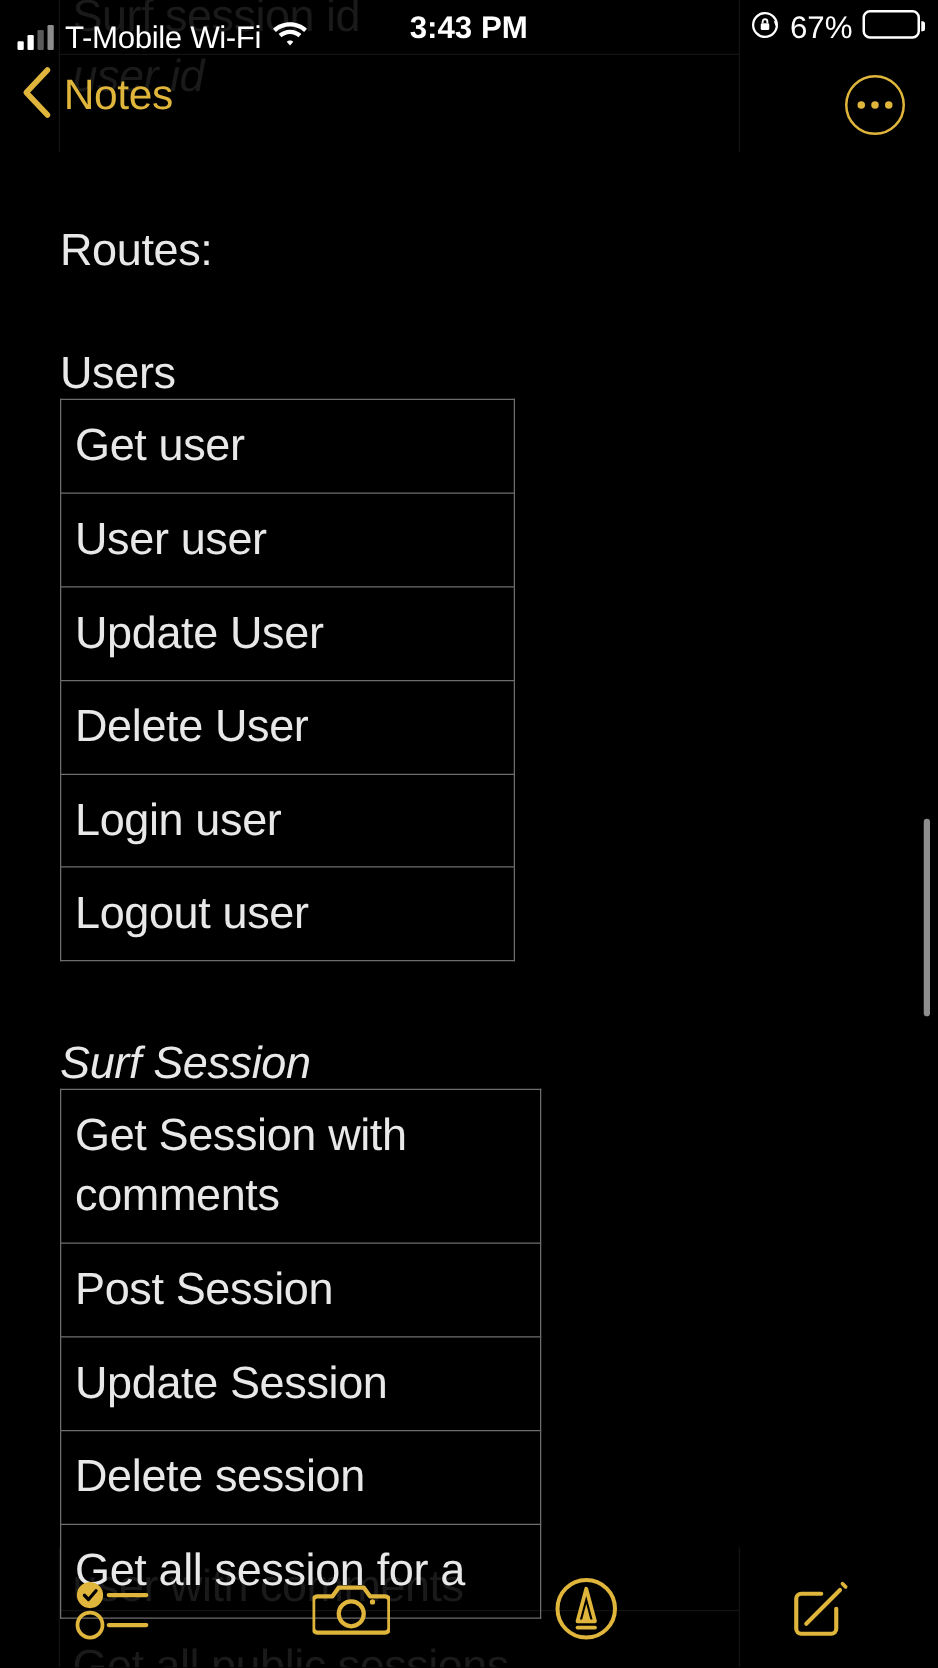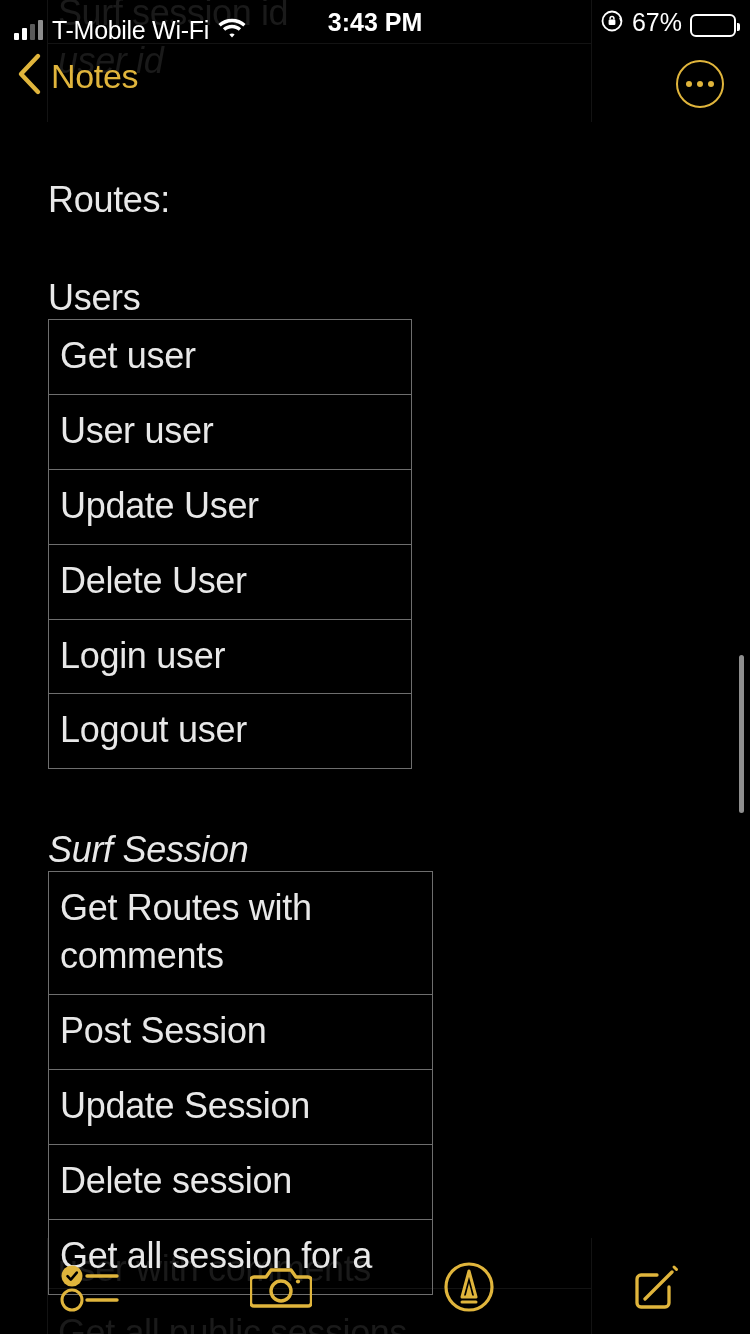--- a/index.html
+++ b/index.html
@@ -70,21 +70,21 @@
     color: #ffffff;
     font-size: 25px;
     font-weight: bold;
     letter-spacing: 0px;
   }
 
   #status-right {
     position: absolute;
     right: 14px;
     display: flex;
-    align-items: flex-end;
+    align-items: flex-start;
     gap: 8px;
   }
   #battery-percent {
     color: #ffffff;
     font-size: 25px;
   }
   .battery {
     position: relative;
     width: 46px;
     height: 23px;
@@ -284,21 +284,21 @@
           <td>Logout user</td>
         </tr>
       </tbody>
     </table>
 
     <div class="note-para" id="surf-heading">Surf Session</div>
 
     <table class="note-table" id="surf-table">
       <tbody>
         <tr>
-          <td>Get Routes with comments</td>
+          <td>Get Session with comments</td>
         </tr>
         <tr>
           <td>Post Session</td>
         </tr>
         <tr>
           <td>Update Session</td>
         </tr>
         <tr>
           <td>Delete session</td>
         </tr>

